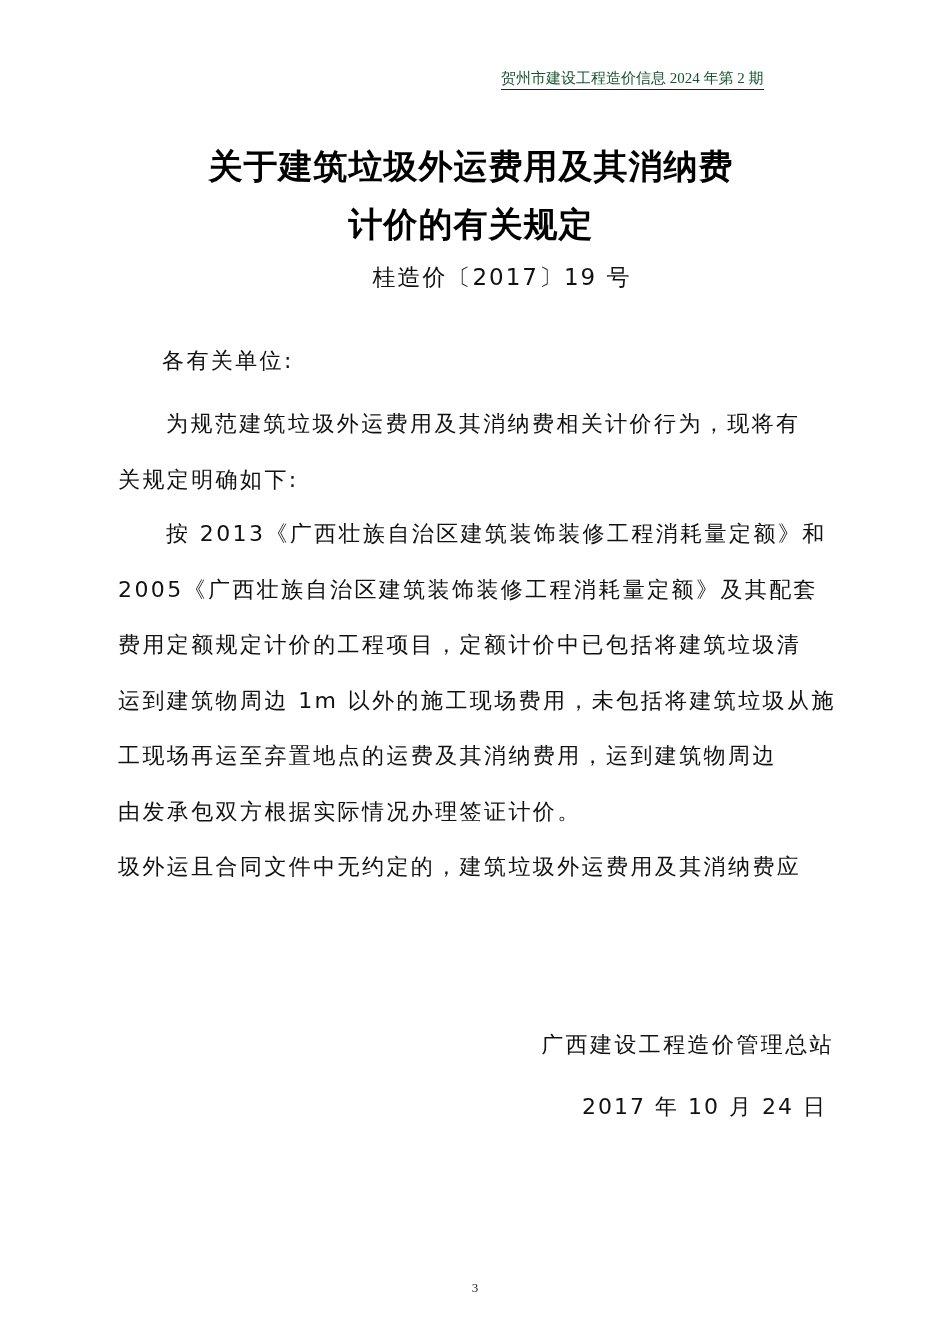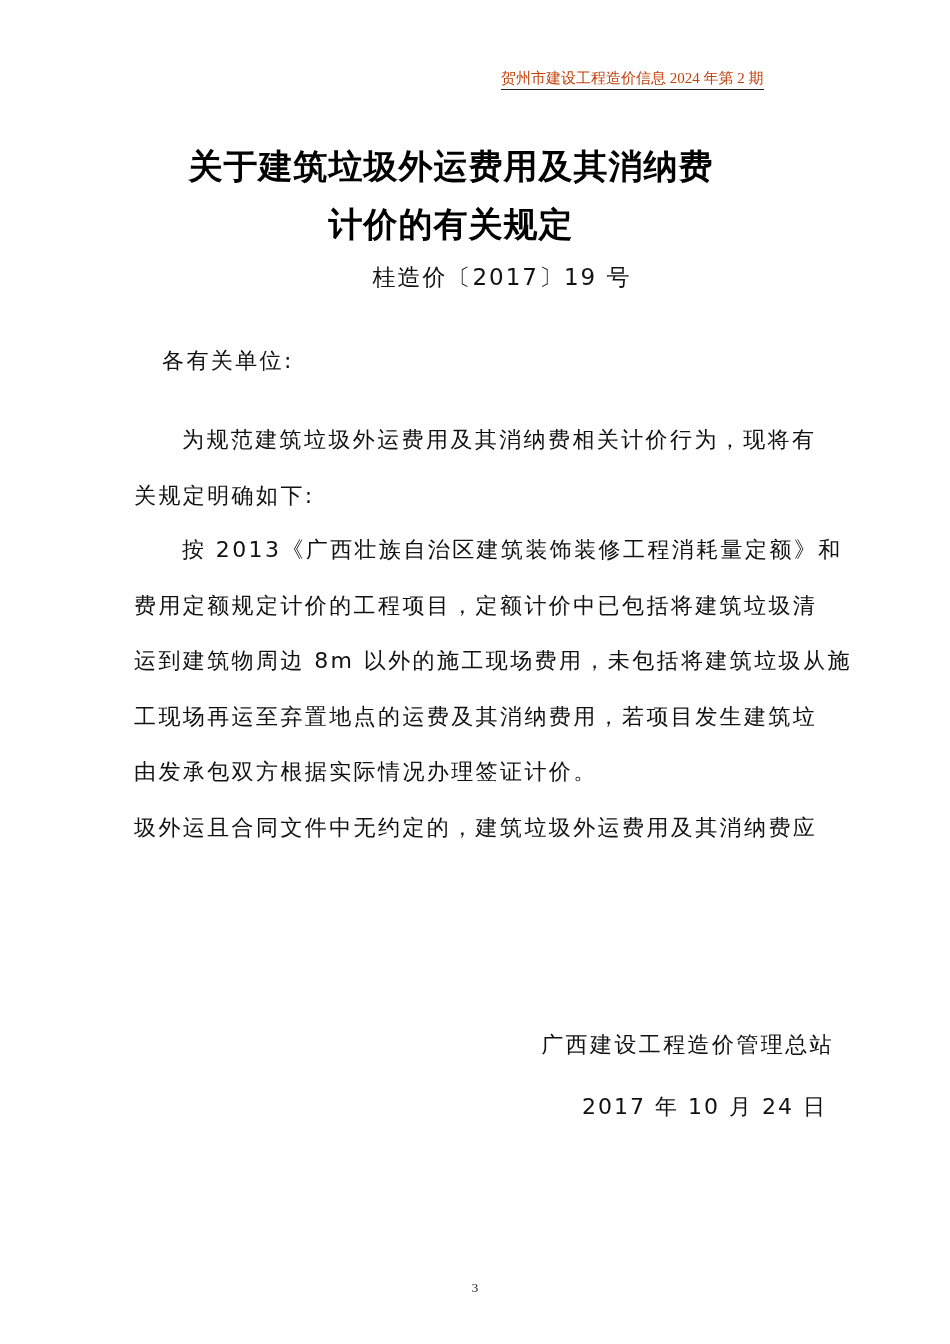--- a/index.html
+++ b/index.html
@@ -1,42 +1,43 @@
 <!DOCTYPE html>
 <html><head>
 <meta charset="utf-8">
 <style>
   html, body { margin: 0; padding: 0; background: #ffffff; }
   body { width: 950px; height: 1344px; position: relative; overflow: hidden; color: #000; }
   .header {
     position: absolute; left: 501px; top: 68px;
     font-family: "Liberation Serif", "DejaVu Serif", serif;
-    font-size: 15px; line-height: 20px; color: #c2410c;
+    font-size: 15px; line-height: 20px; color: #14532d;
     border-bottom: 1px solid #222; padding-bottom: 1px; white-space: nowrap;
   }
   .title {
     position: absolute; left: 0; width: 902px; text-align: center;
     font-family: "DejaVu Serif", "Liberation Serif", serif;
     font-weight: bold; font-size: 34px; letter-spacing: 1px; color: #000;
     white-space: nowrap;
+    padding-left: 20px;
   }
   .title.l1 { top: 144px; }
   .title.l2 { top: 202px; }
   .docno {
     position: absolute; left: 0; width: 950px; text-align: center; top: 262px;
     font-family: "DejaVu Sans", "Liberation Sans", sans-serif;
     font-size: 23px; letter-spacing: 2px; color: #111; white-space: nowrap; padding-left: 27px;
   }
   .body-text {
     position: absolute; left: 118px; width: 716px;
     font-family: "DejaVu Sans", "Liberation Sans", sans-serif;
     font-size: 22px; letter-spacing: 2.4px; color: #111;
   }
   .salutation { top: 346px; margin-left: 44px; }
-  .para { text-indent: 48px; line-height: 55.5px; margin: 16px; }
+  .para { text-indent: 48px; line-height: 55.5px; margin: 0; }
   .para1 { top: 396px; }
   .para2 { top: 506px; }
   .para .line { display: block; white-space: nowrap; }
   .para .line + .line { text-indent: 0; }
   .signature {
     position: absolute; right: 116px; top: 1030px; text-align: right;
     font-family: "DejaVu Sans", "Liberation Sans", sans-serif;
     font-size: 22px; letter-spacing: 2.4px; color: #111; white-space: nowrap;
   }
   .date {
@@ -60,23 +61,24 @@
 
 <div class="body-text salutation">各有关单位:</div>
 
 <div class="body-text para para1">
   <span class="line">为规范建筑垃圾外运费用及其消纳费相关计价行为，现将有</span>
   <span class="line">关规定明确如下:</span>
 </div>
 
 <div class="body-text para para2">
   <span class="line">按 2013《广西壮族自治区建筑装饰装修工程消耗量定额》和</span>
+  <span class="line">2005《广西壮族自治区建筑装饰装修工程消耗量定额》及其配套</span>
   <span class="line">费用定额规定计价的工程项目，定额计价中已包括将建筑垃圾清</span>
-  <span class="line">运到建筑物周边 8m 以外的施工现场费用，未包括将建筑垃圾从施</span>
-  <span class="line">工现场再运至弃置地点的运费及其消纳费用，若项目发生建筑垃</span>
+  <span class="line">运到建筑物周边 1m 以外的施工现场费用，未包括将建筑垃圾从施</span>
+  <span class="line">工现场再运至弃置地点的运费及其消纳费用，运到建筑物周边</span>
   <span class="line">由发承包双方根据实际情况办理签证计价。</span>
   <span class="line">圾外运且合同文件中无约定的，建筑垃圾外运费用及其消纳费应</span>
 </div>
 
 <div class="signature">广西建设工程造价管理总站</div>
 <div class="date">2017 年 10 月 24 日</div>
 
 <div class="page-number">3</div>
 
 </body></html>

